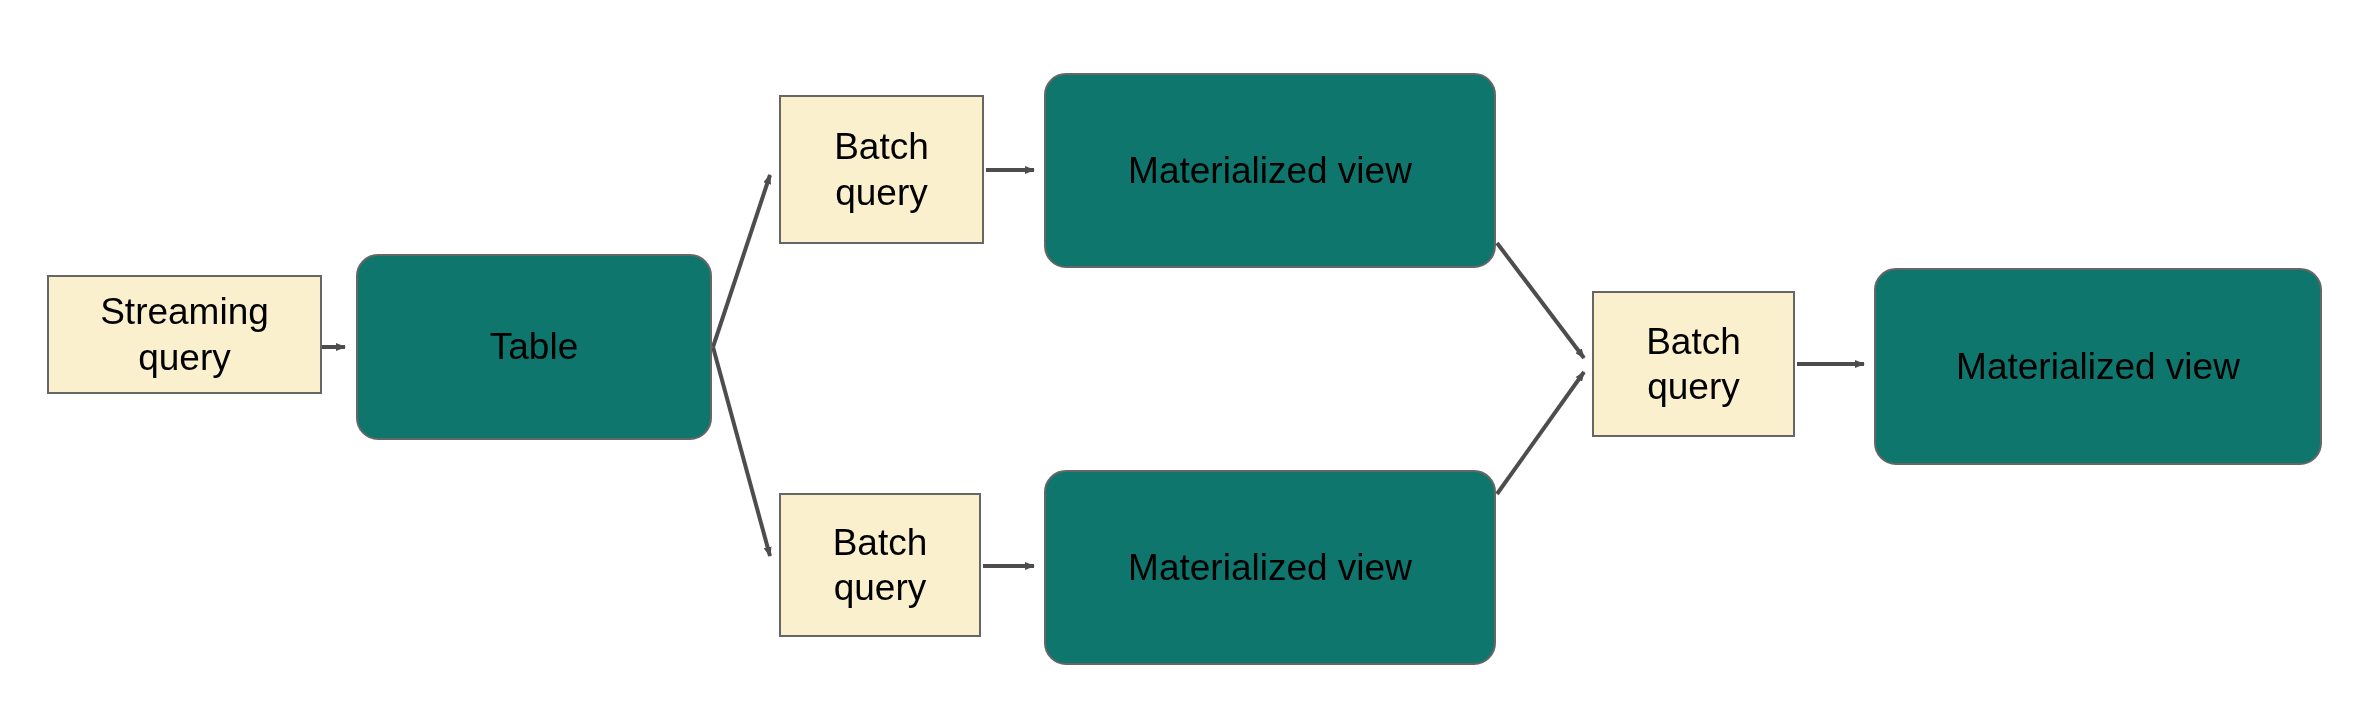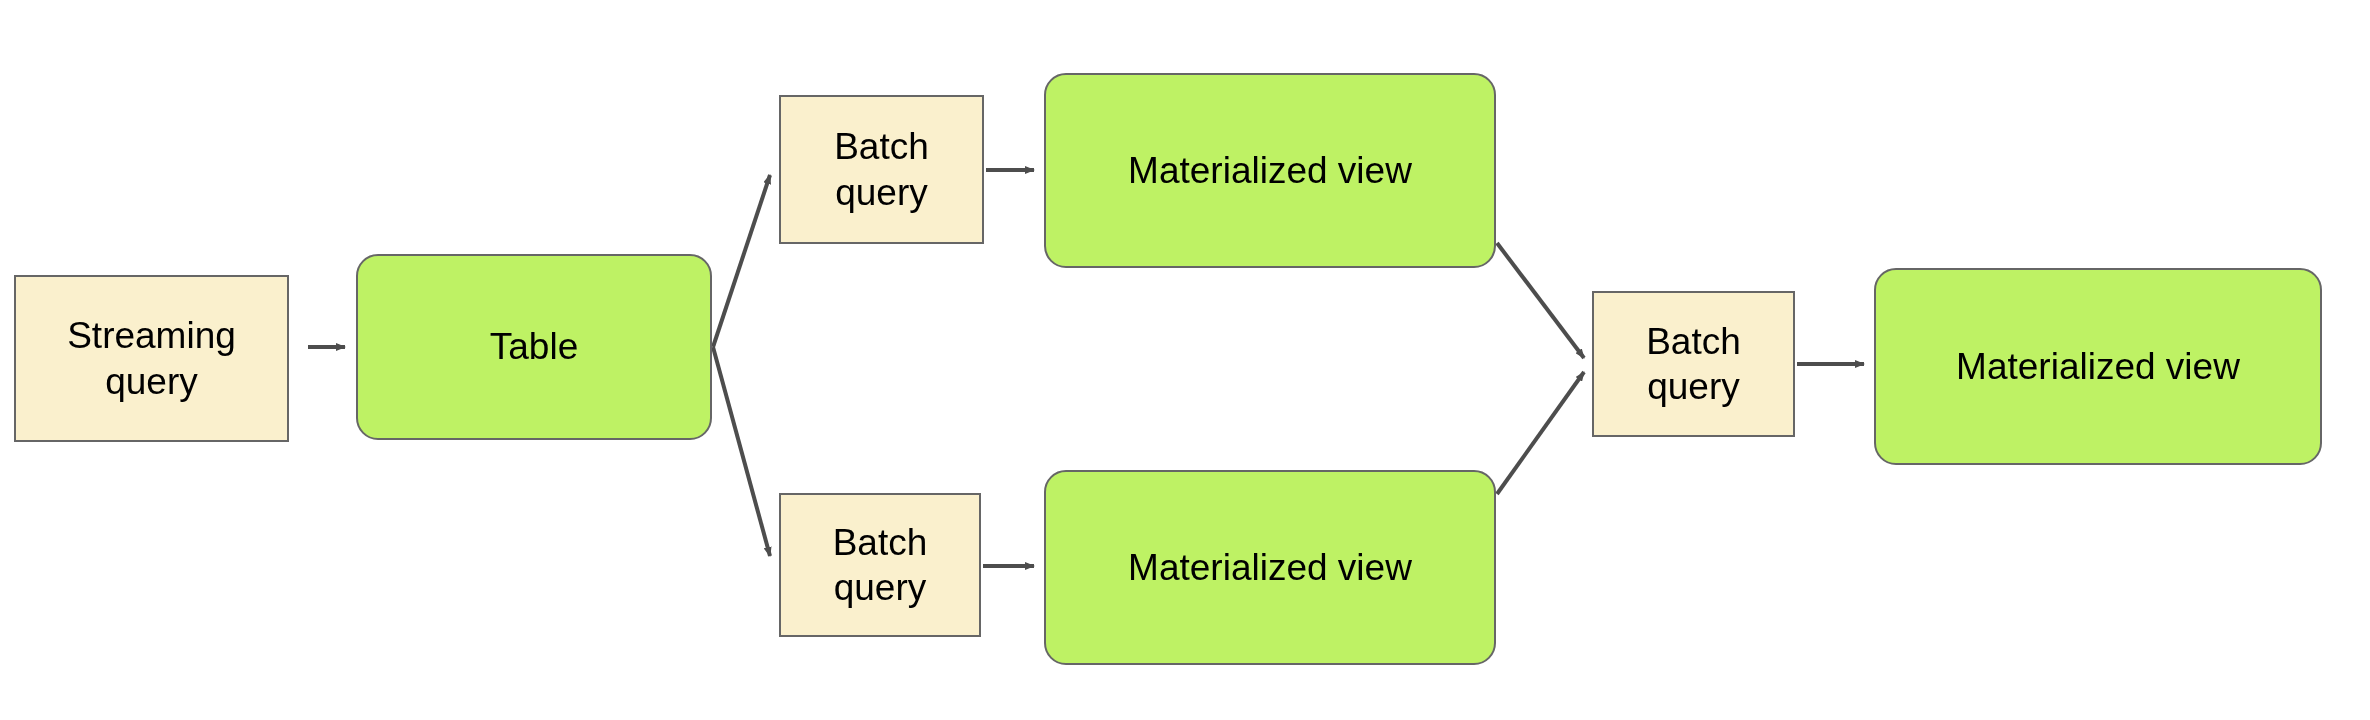--- a/index.html
+++ b/index.html
@@ -20,21 +20,21 @@
     line-height:1.22;
     white-space:pre-line;
   }
   .node.rect{
     background:#faf0cd;
     border:2px solid #666666;
     border-radius:0;
     font-size:37px;
   }
   .node.rounded{
-    background:#bef264;
+    background:#0f766e;
     border:2px solid #666666;
     border-radius:22px;
     font-size:37px;
   }
   .node-label{display:block;}
 </style>
 </head>
 <body>
 
 <div id="canvas">
@@ -72,21 +72,21 @@
 
     <g>
       <line x1="1497" y1="494" x2="1584" y2="372" stroke="#4d4d4d" stroke-width="4" marker-end="url(#arrowhead)"></line>
     </g>
 
     <g>
       <line x1="1797" y1="364" x2="1864" y2="364" stroke="#4d4d4d" stroke-width="4" marker-end="url(#arrowhead)"></line>
     </g>
   </svg>
 
-  <div class="node rect" style="left:14px;top:275px;width:275px;height:167px;">
+  <div class="node rect" style="left:47px;top:275px;width:275px;height:119px;">
     <span class="node-label">Streaming
 query</span>
   </div>
 
   <div class="node rounded" style="left:356px;top:254px;width:356px;height:186px;align-items:center;">
     <span class="node-label">Table</span>
   </div>
 
   <div class="node rect" style="left:779px;top:95px;width:205px;height:149px;">
     <span class="node-label">Batch

